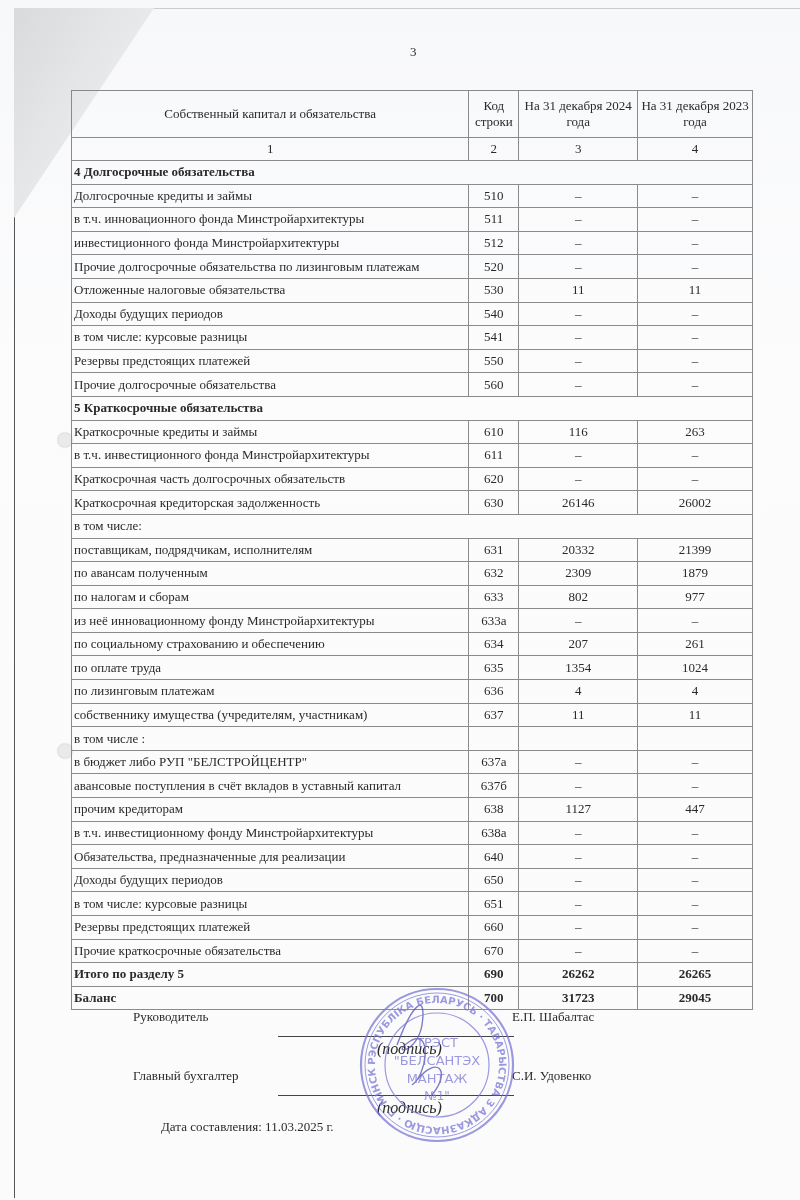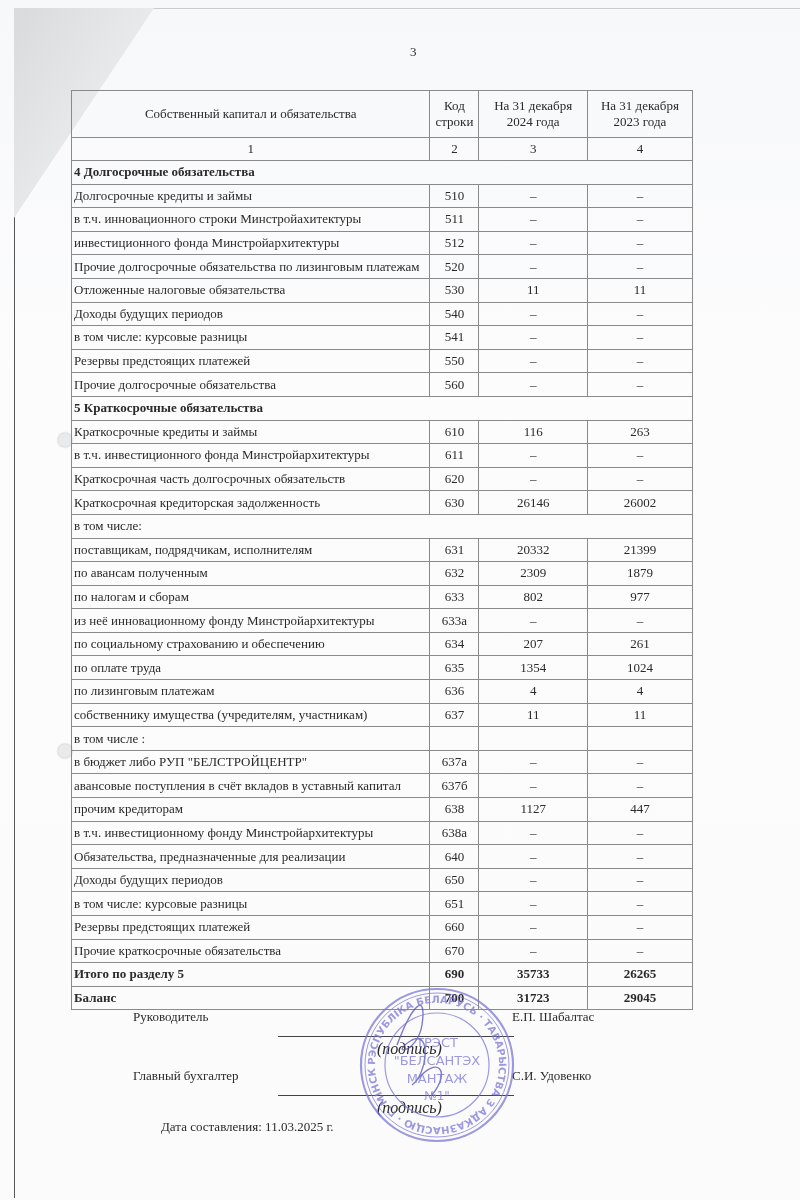--- a/index.html
+++ b/index.html
@@ -19,21 +19,21 @@
     background: linear-gradient(120deg, #d9dadc 0%, #e6e7e9 45%, #f4f4f5 100%);
     clip-path: polygon(0 0, 100% 0, 0 100%);
     box-shadow: 2px 2px 4px rgba(0,0,0,0.2);
   }
   .left-edge { position:absolute; left: 14px; top: 8px; width: 1px; height: 1190px; background:#555; }
   .top-edge { position:absolute; left: 14px; top: 8px; width: 786px; height: 1px; background:#ccc; }
   .page-num {
     position: absolute; top: 44px; left: 410px; font-size: 13px;
   }
   table.balance {
-    position: absolute; left: 71px; top: 90px; width: 622px;
+    position: absolute; left: 71px; top: 90px; width: 682px;
     border-collapse: collapse; font-size: 13px;
   }
   table.balance td, table.balance th {
     border: 1px solid #8a8a8a; padding: 0 2px; height: 22.6px; font-weight: normal;
   }
   table.balance th { height: 46px; line-height: 16px; text-align: center; vertical-align: middle; }
   col.c1 { width: 398px; } col.c2 { width: 50px; } col.c3 { width: 119px; } col.c4 { width: 115px; }
   td.code, td.v { text-align: center; }
   td.ind1 { padding-left: 26px; }
   td.ind2 { padding-left: 55px; }
@@ -86,21 +86,21 @@
         <tr class="section">
           <td colspan="4">4 Долгосрочные обязательства</td>
         </tr>
         <tr>
           <td>Долгосрочные кредиты и займы</td>
           <td class="code">510</td>
           <td class="v">–</td>
           <td class="v">–</td>
         </tr>
         <tr>
-          <td class="ind1">в т.ч. инновационного строки Минстройахитектуры</td>
+          <td class="ind1">в т.ч. инновационного фонда Минстройархитектуры</td>
           <td class="code">511</td>
           <td class="v">–</td>
           <td class="v">–</td>
         </tr>
         <tr>
           <td class="ind1">инвестиционного фонда Минстройархитектуры</td>
           <td class="code">512</td>
           <td class="v">–</td>
           <td class="v">–</td>
         </tr>
@@ -274,21 +274,21 @@
         </tr>
         <tr>
           <td>Прочие краткосрочные обязательства</td>
           <td class="code">670</td>
           <td class="v">–</td>
           <td class="v">–</td>
         </tr>
         <tr class="bold">
           <td>Итого по разделу 5</td>
           <td class="code">690</td>
-          <td class="v">35733</td>
+          <td class="v">26262</td>
           <td class="v">26265</td>
         </tr>
         <tr class="bold">
           <td>Баланс</td>
           <td class="code">700</td>
           <td class="v">31723</td>
           <td class="v">29045</td>
         </tr>
       </tbody>
   </table>

